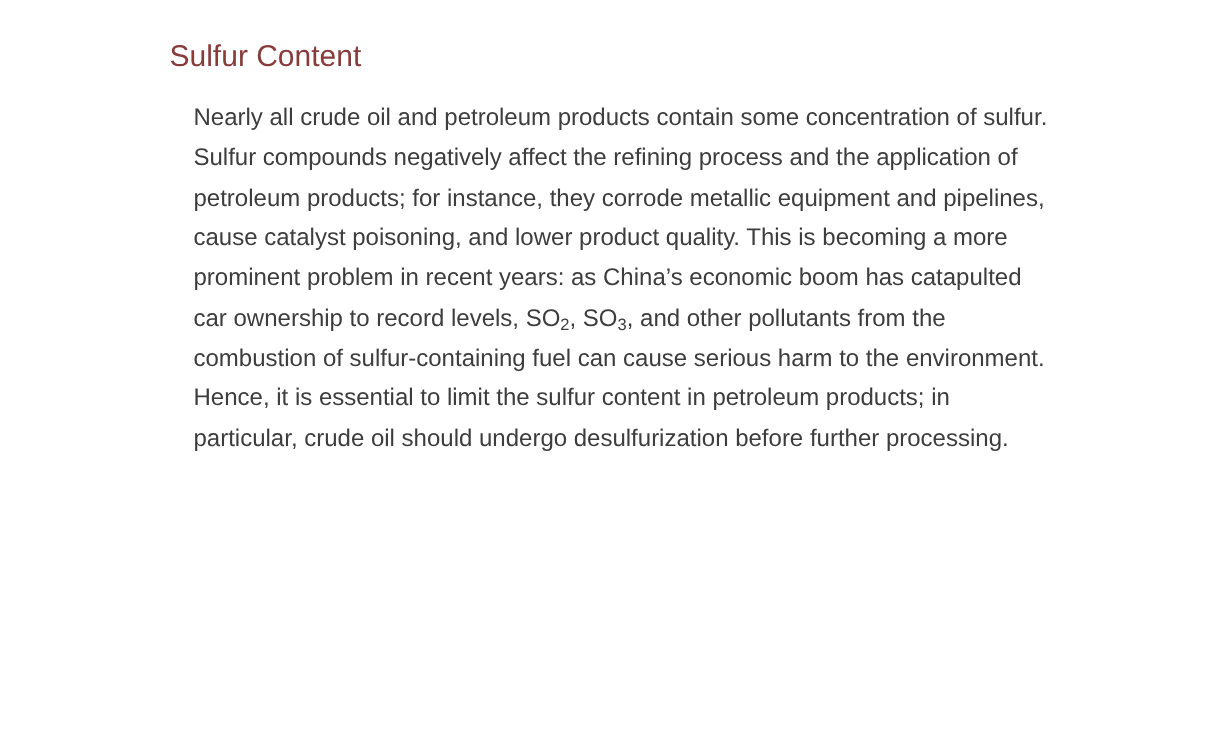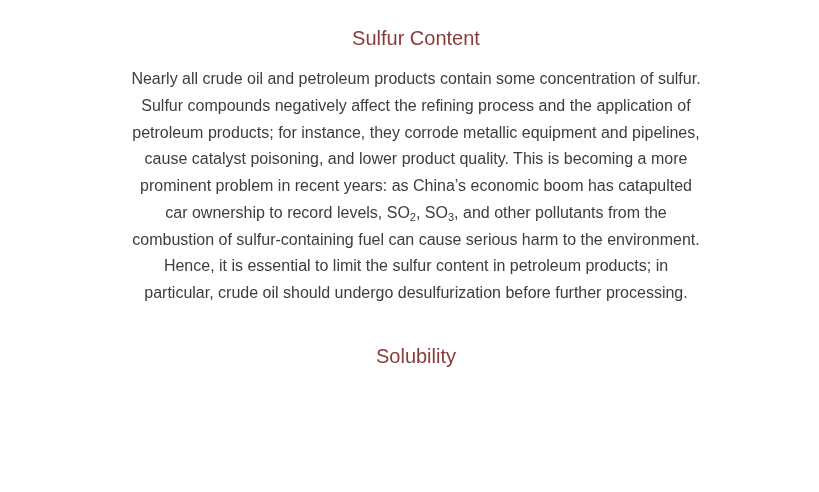--- a/index.html
+++ b/index.html
@@ -13,21 +13,20 @@
     overflow: hidden;
     font-family: "Liberation Sans", sans-serif;
   }
   .content {
     box-sizing: content-box;
     width: 606px;
     padding: 26px 100px 0 113px;
   }
   .section {
     margin: 0;
-    text-align: center;
   }
   .section + .section {
     margin-top: 37px;
   }
   .section-heading {
     margin: 0 0 10px 0;
     font-size: 20px;
     line-height: 1.2;
     font-weight: 400;
     color: var(--heading-color, #873b3b);
@@ -48,16 +47,15 @@
 <body style="background: rgb(255, 255, 255);">
 
 <main class="content">
 
   <section class="section">
     <h2 class="section-heading">Sulfur Content</h2>
     <p class="section-body">Nearly all crude oil and petroleum products contain some concentration of sulfur. Sulfur compounds negatively affect the refining process and the application of petroleum products; for instance, they corrode metallic equipment and pipelines, cause catalyst poisoning, and lower product quality. This is becoming a more prominent problem in recent years: as China’s economic boom has catapulted car ownership to record levels, SO<sub>2</sub>, SO<sub>3</sub>, and other pollutants from the combustion of sulfur-containing fuel can cause serious harm to the environment. Hence, it is essential to limit the sulfur content in petroleum products; in particular, crude oil should undergo desulfurization before further processing.</p>
   </section>
 
   <section class="section">
-    <h2 class="section-heading">Solubility</h2>
   </section>
 
 </main>
 
 </body></html>

